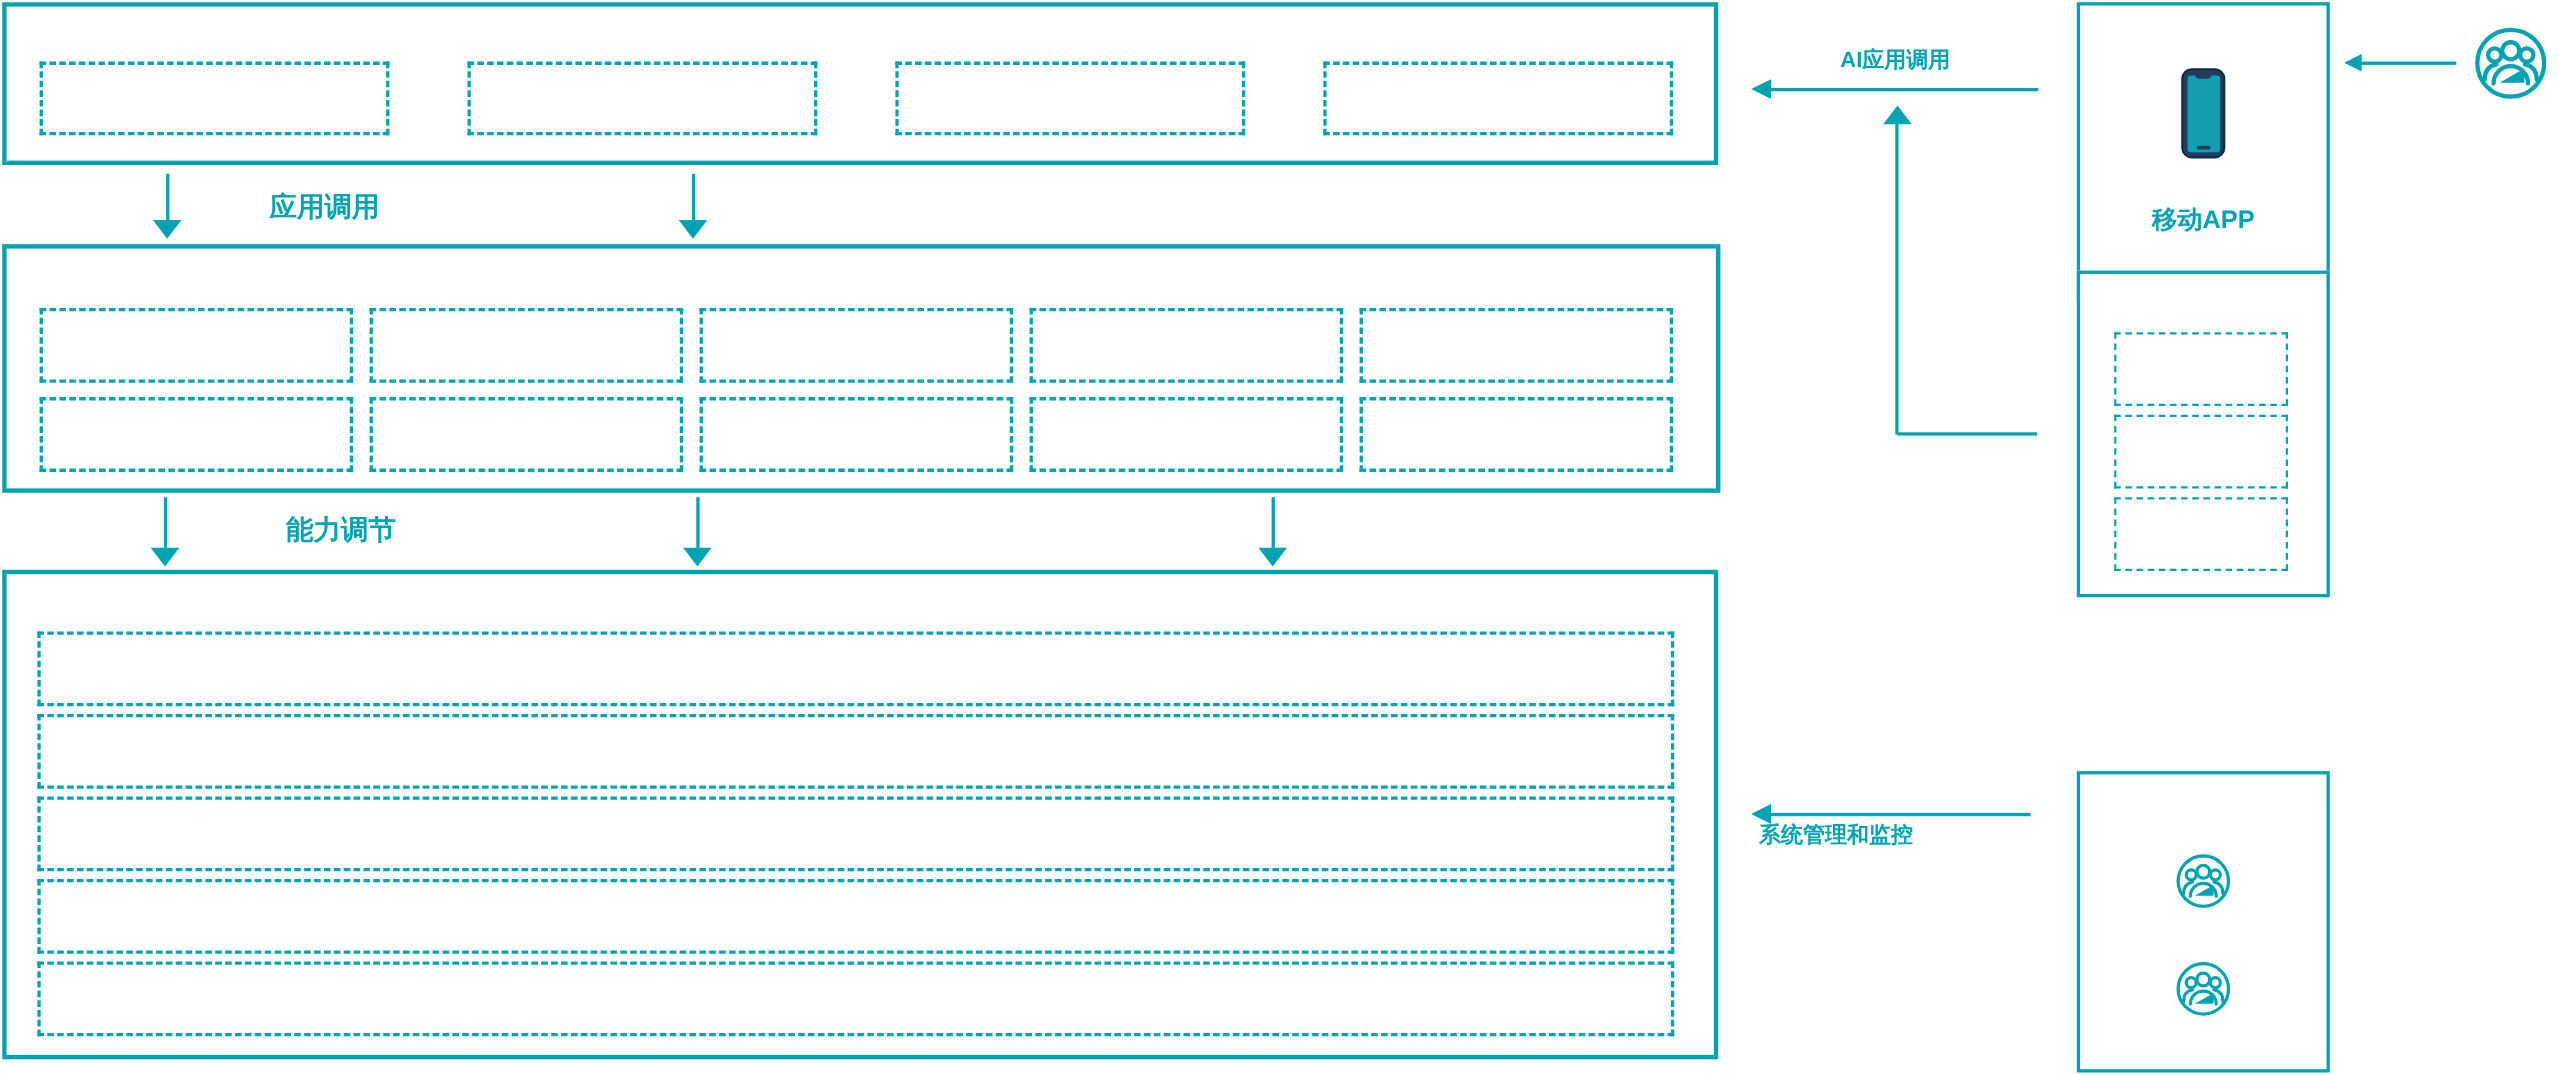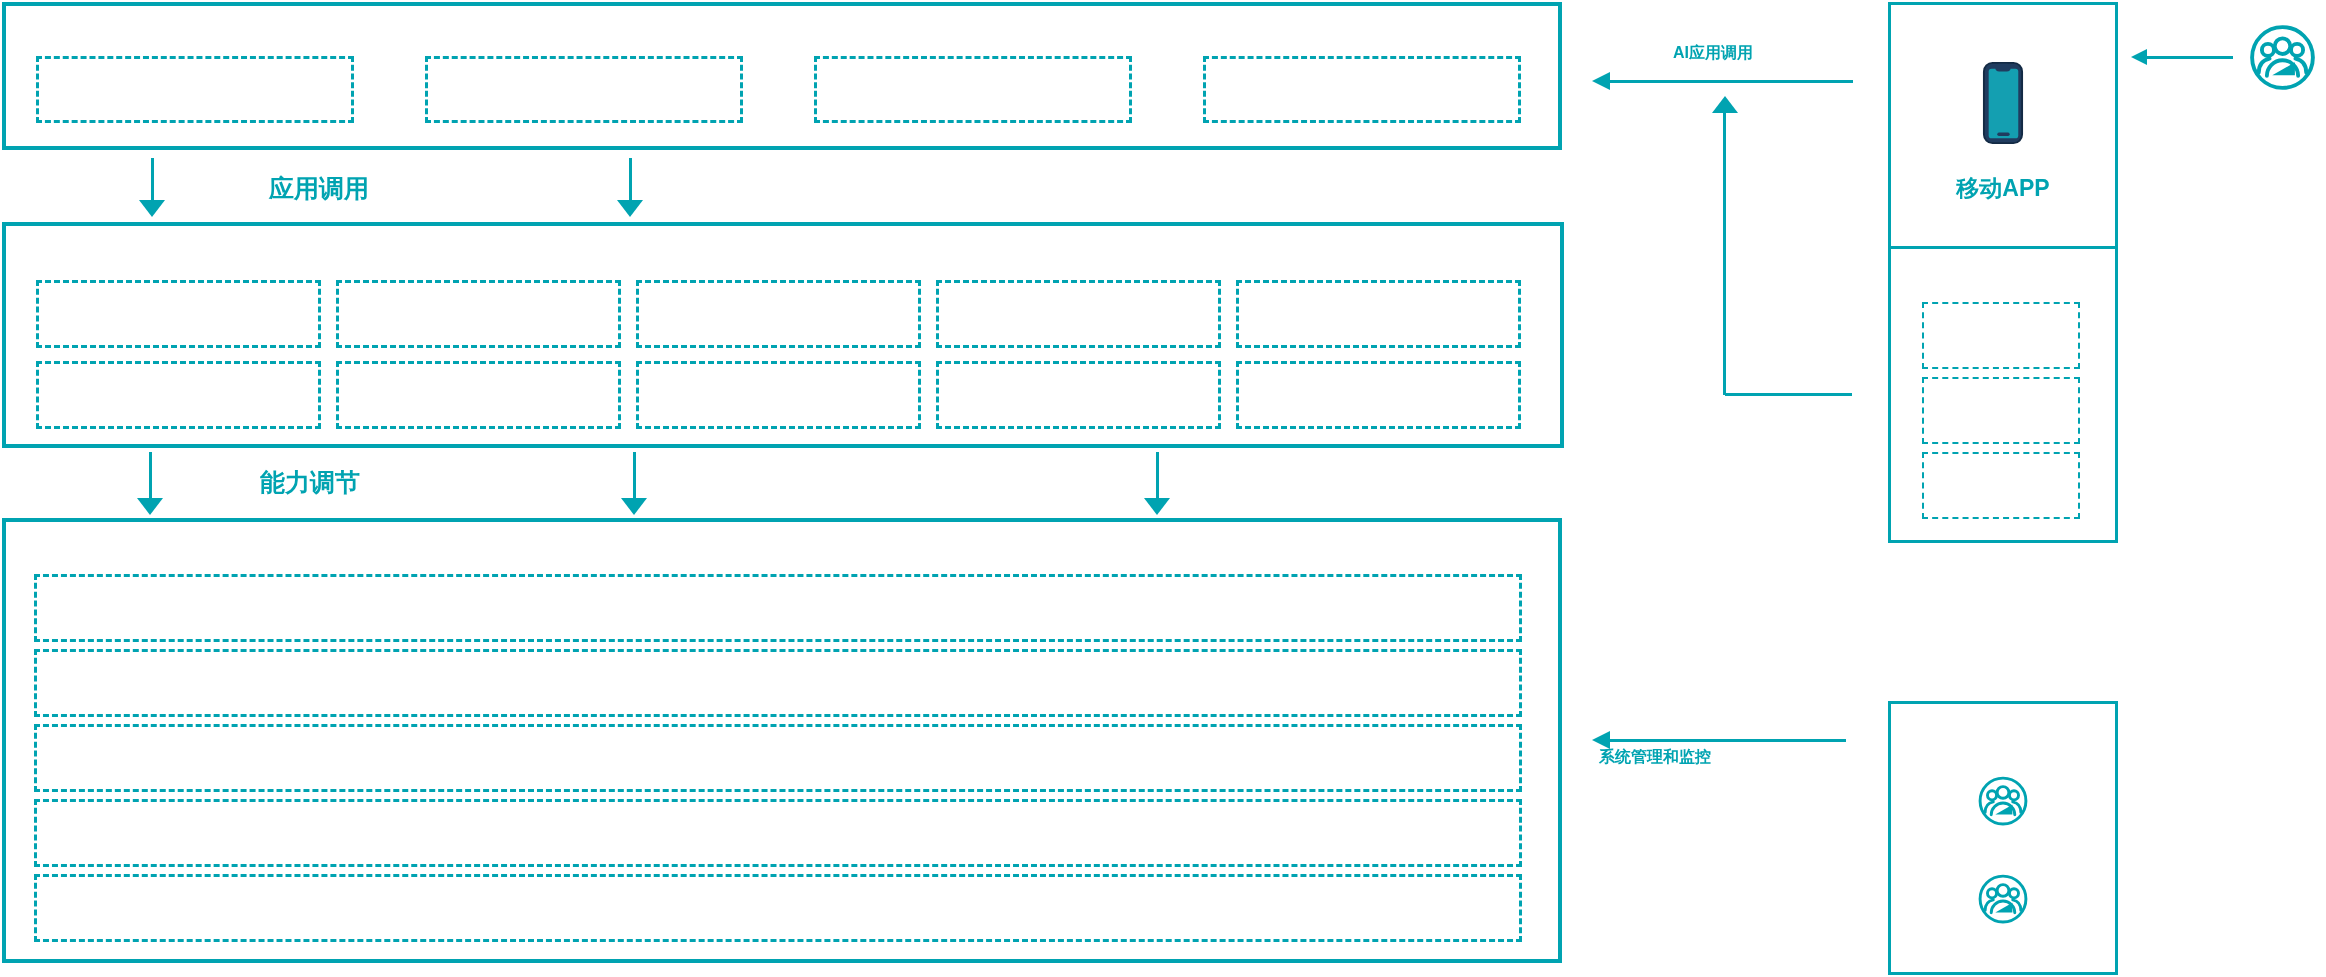--- a/index.html
+++ b/index.html
@@ -22,21 +22,21 @@
   .ph-rm{width:158px;height:67px;border-width:2px;}
   
   #l1-phs{display:flex;flex-direction:row;gap:71px;padding:50px 0 0 30px;}
   #l2-rows{display:flex;flex-direction:column;gap:13px;padding:54px 0 0 30px;}
   .l2-row{display:flex;flex-direction:row;gap:15px;}
   #l3-rows{display:flex;flex-direction:column;gap:7px;padding:52px 0 0 28px;}
   #rm-phs{display:flex;flex-direction:column;gap:8px;padding:53px 0 0 31px;}
   
   .lbl{position:absolute;color:var(--accent);font-weight:bold;white-space:nowrap;line-height:1;}
   .lbl-25{font-size:25px;}
-  .lbl-23{font-size:16px;}
+  .lbl-23{font-size:20px;}
   
   .shaft-v{position:absolute;width:3px;background:var(--accent);}
   .shaft-h{position:absolute;height:3px;background:var(--accent);}
   .head-down{position:absolute;width:0;height:0;border-left:13px solid transparent;border-right:13px solid transparent;border-top:17px solid var(--accent);}
   .head-up{position:absolute;width:0;height:0;border-left:13px solid transparent;border-right:13px solid transparent;border-bottom:17px solid var(--accent);}
   .head-left{position:absolute;width:0;height:0;border-top:9px solid transparent;border-bottom:9px solid transparent;border-right:18px solid var(--accent);}
   .head-left-sm{position:absolute;width:0;height:0;border-top:8px solid transparent;border-bottom:8px solid transparent;border-right:16px solid var(--accent);}
   
   #mobile-box{display:flex;flex-direction:column;align-items:center;}
   #mobile-box .phone-wrap{margin-top:56px;}
@@ -56,21 +56,21 @@
       <div class="ph ph-l1"></div>
       <div class="ph ph-l1"></div>
       <div class="ph ph-l1"></div>
     </div>
 </div>
 
 <div class="shaft-v" style="left:151px;top:158px;height:42px;"></div>
 <div class="head-down" style="left:139px;top:200px;"></div>
 <div class="shaft-v" style="left:629px;top:158px;height:42px;"></div>
 <div class="head-down" style="left:617px;top:200px;"></div>
-<div class="lbl lbl-25" style="left:245px;top:176px;margin-left:24px;">应用调用</div>
+<div class="lbl lbl-25" style="left:245px;top:176px;">应用调用</div>
 
 <div class="abs solid-box" id="layer2" style="left:2px;top:222px;width:1562px;height:226px;">
   <div id="l2-rows">
       <div class="l2-row">
         <div class="ph ph-l2"></div>
         <div class="ph ph-l2"></div>
         <div class="ph ph-l2"></div>
         <div class="ph ph-l2"></div>
         <div class="ph ph-l2"></div>
       </div>
@@ -107,21 +107,21 @@
 <div class="shaft-h" style="left:1610px;top:80px;width:243px;"></div>
 
 <div class="head-up" style="left:1712px;top:96px;"></div>
 <div class="shaft-v" style="left:1723px;top:112px;height:283px;"></div>
 <div class="shaft-h" style="left:1725px;top:393px;width:127px;"></div>
 
 <div class="head-left" style="left:1592px;top:731px;"></div>
 <div class="shaft-h" style="left:1610px;top:739px;width:236px;"></div>
 <div class="lbl lbl-23" style="left:1599px;top:749px;">系统管理和监控</div>
 
-<div class="abs solid-box-thin" id="mobile-box" style="left:1888px;top:2px;width:230px;height:272px;">
+<div class="abs solid-box-thin" id="mobile-box" style="left:1888px;top:2px;width:230px;height:272px;gap:10px;">
   <span class="phone-wrap">
     <svg width="42" height="84" viewBox="0 0 44 88" xmlns="http://www.w3.org/2000/svg">
       <rect x="2" y="2" width="40" height="84" rx="9" fill="#203c5f" stroke="#132a44" stroke-width="2"></rect>
       <rect x="7" y="8" width="31" height="73" rx="3" fill="#149fb1"></rect>
       <rect x="14" y="3" width="16" height="8" rx="4" fill="#203c5f"></rect>
       <rect x="16" y="75" width="13" height="3.5" rx="1.7" fill="#203c5f"></rect>
     </svg>
   </span>
   <div id="mobile-label">移动APP</div>
 </div>

